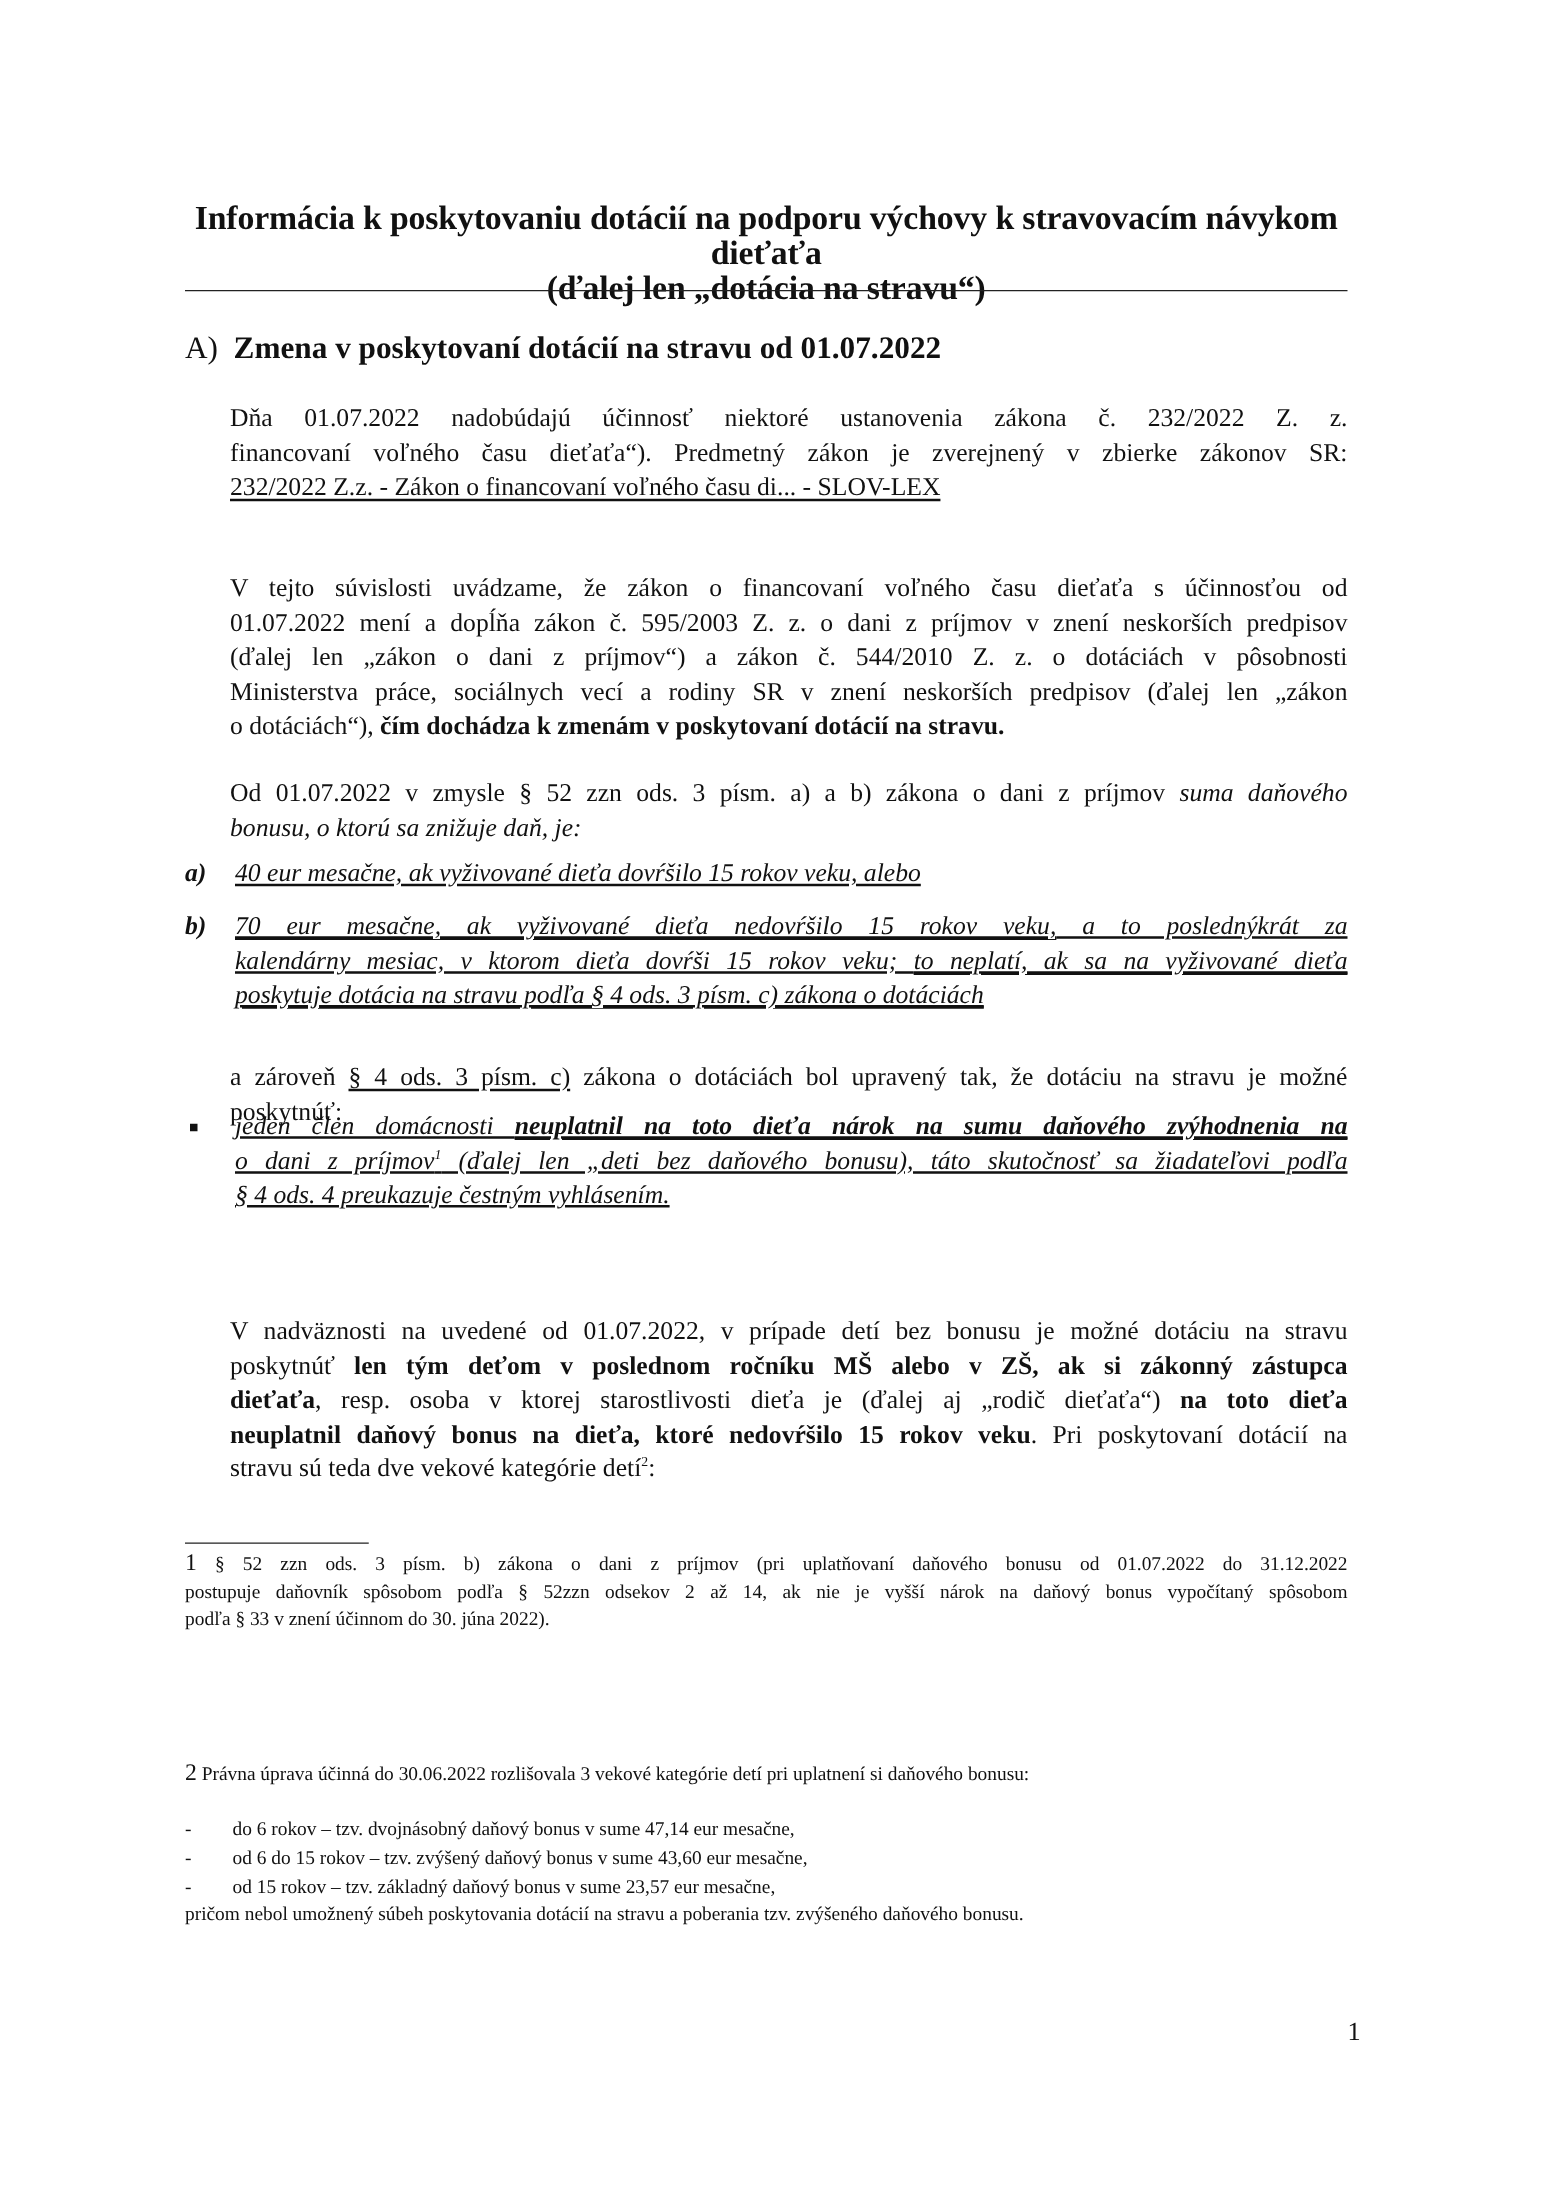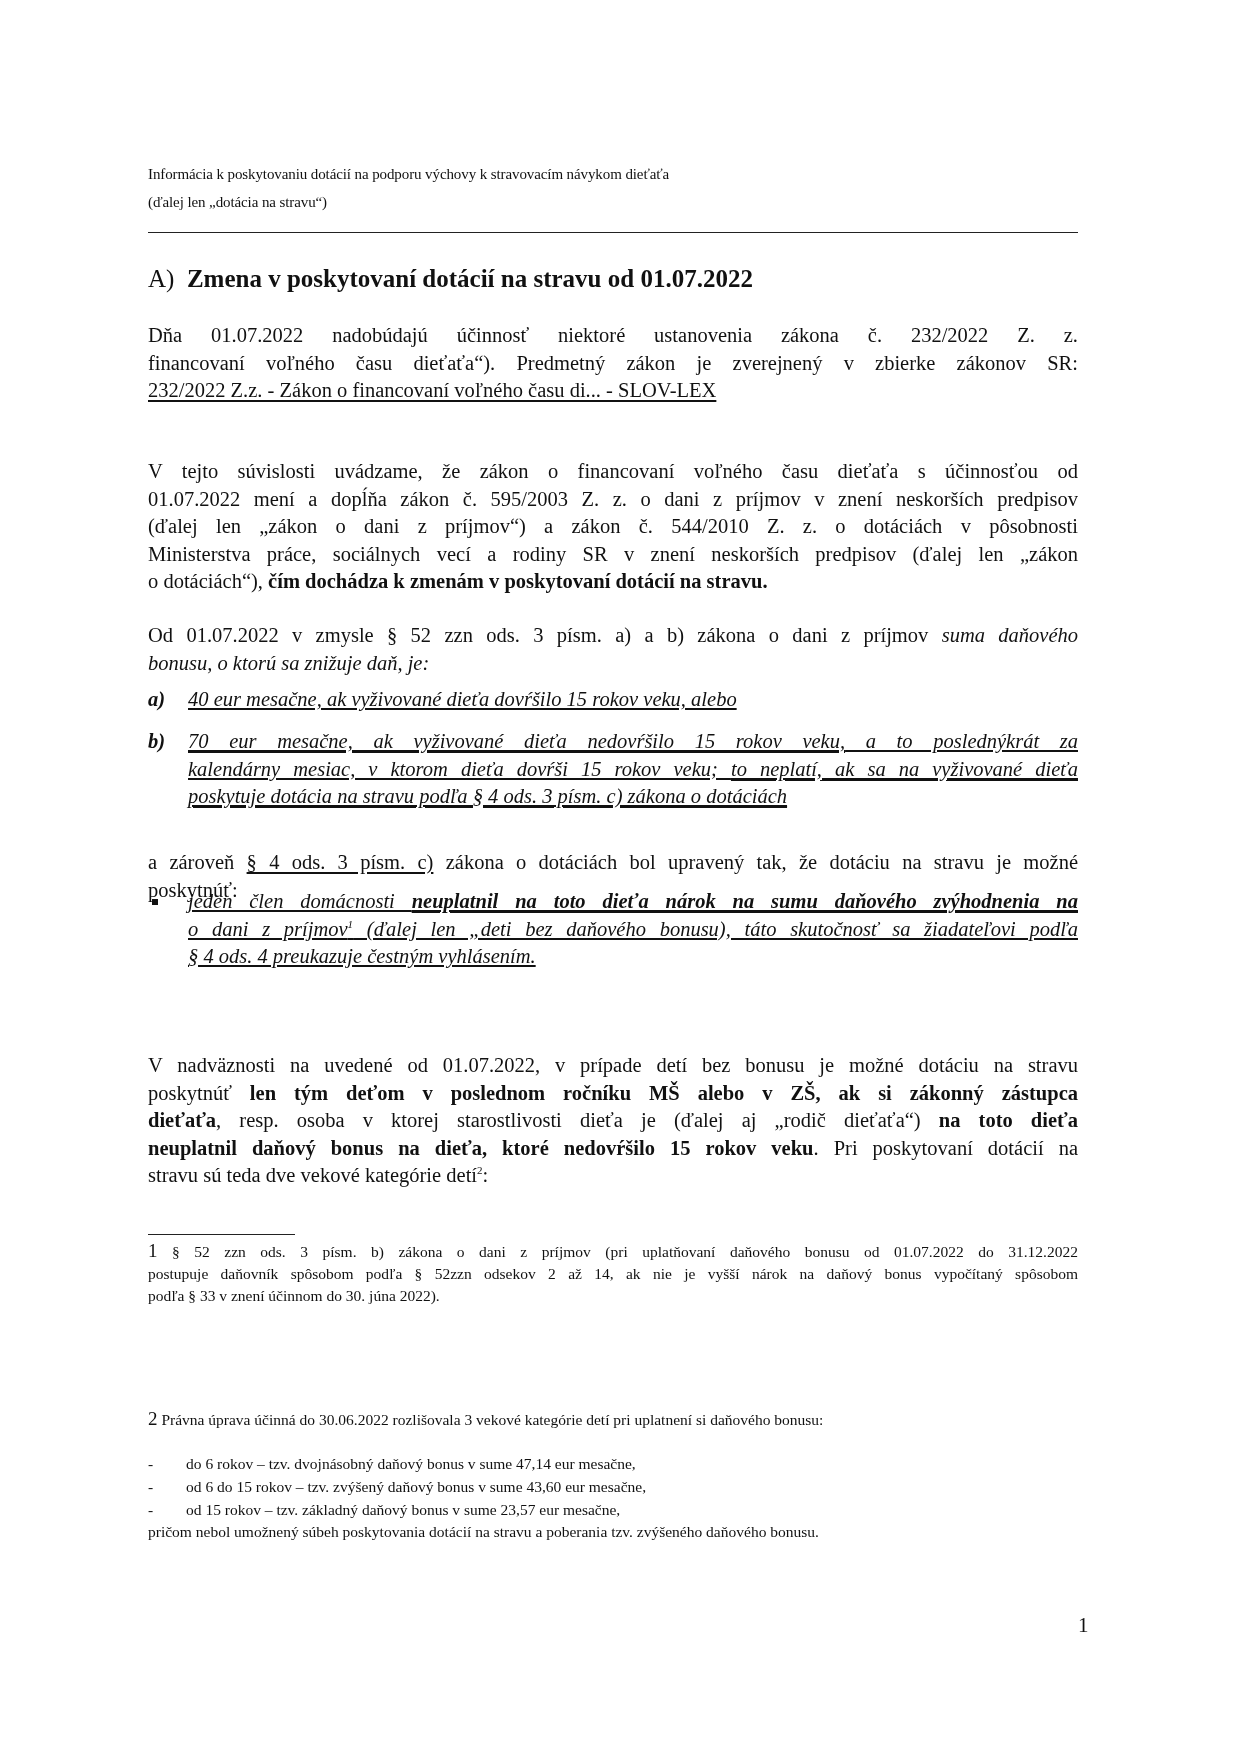--- a/index.html
+++ b/index.html
@@ -4,33 +4,33 @@
   <style>
     html, body { margin: 0; padding: 0; background: #ffffff; }
     body {
       width: 1240px; height: 1753px; position: relative; overflow: hidden;
       font-family: "Liberation Serif", "DejaVu Serif", serif;
       color: #111;
     }
     .page { position: absolute; left: 0; top: 0; width: 1240px; height: 1753px; }
     .title {
       position: absolute; left: 148px; top: 160px; width: 930px;
-      text-align: left; font-weight: normal; font-size: 15px; line-height: 28px;
+      text-align: center; font-weight: bold; font-size: 27px; line-height: 28px;
       letter-spacing: -0.1px;
     }
     .title-rule { position: absolute; left: 148px; top: 232px; width: 930px; height: 0; border-top: 1.5px solid #222; }
     .section-head {
       position: absolute; left: 148px; top: 266px; font-size: 25px; line-height: 26px;
     }
     .section-head b { font-weight: bold; }
     .p {
       position: absolute; left: 148px; width: 930px; font-size: 20.5px; line-height: 27.5px;
       text-align: justify;
     }
-    .p .line { display: block; text-align: justify; text-align-last: justify; white-space: nowrap; }
+    .p .line { display: block; text-align: justify; text-align-last: justify; white-space: nowrap; margin-left: 36px; }
     .p .line.last { text-align-last: left; }
     .i { font-style: italic; }
     .u { text-decoration: underline; text-underline-offset: 3px; }
     .b { font-weight: bold; }
     .list-item {
       position: absolute; left: 148px; width: 930px; font-size: 20.5px; line-height: 27.5px;
     }
     .list-item .marker { position: absolute; left: 0; top: 0; font-style: italic; font-weight: bold; }
     .list-item .body { position: absolute; left: 40px; width: 890px; font-style: italic; text-decoration: underline; }
     .list-item .body .line { display: block; white-space: nowrap; text-align: justify; text-align-last: justify; }

